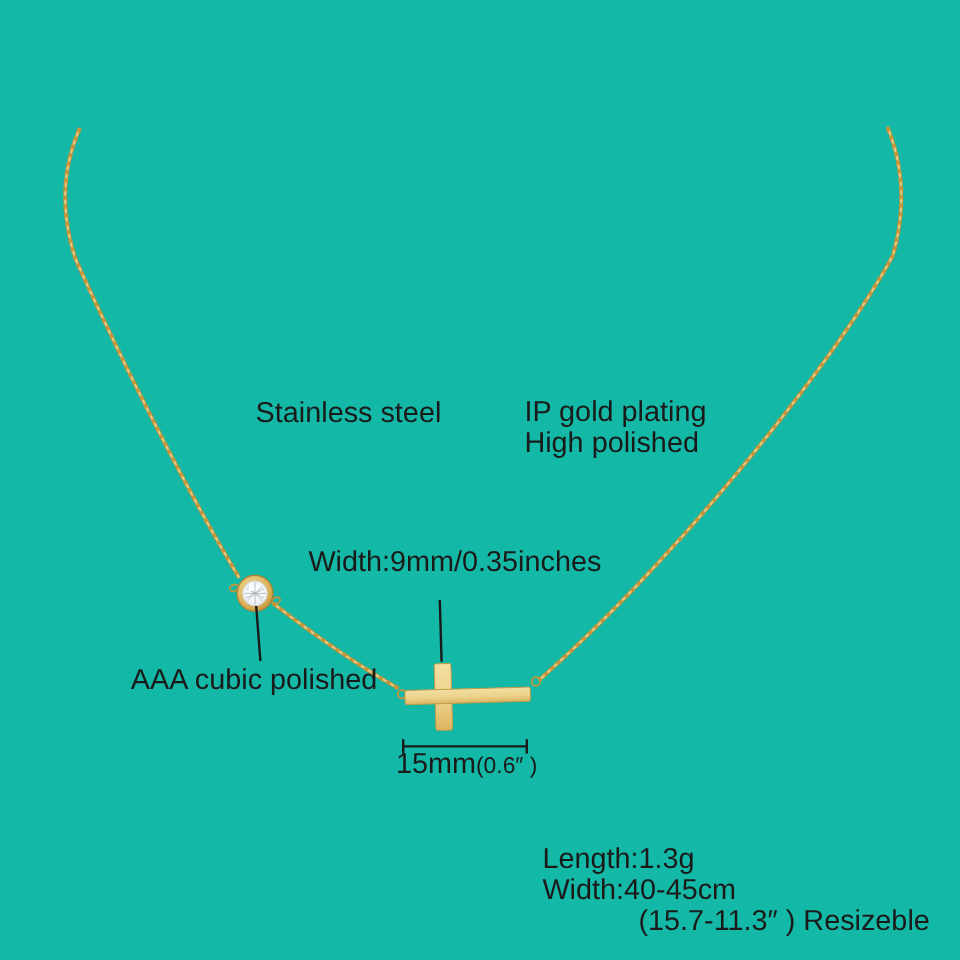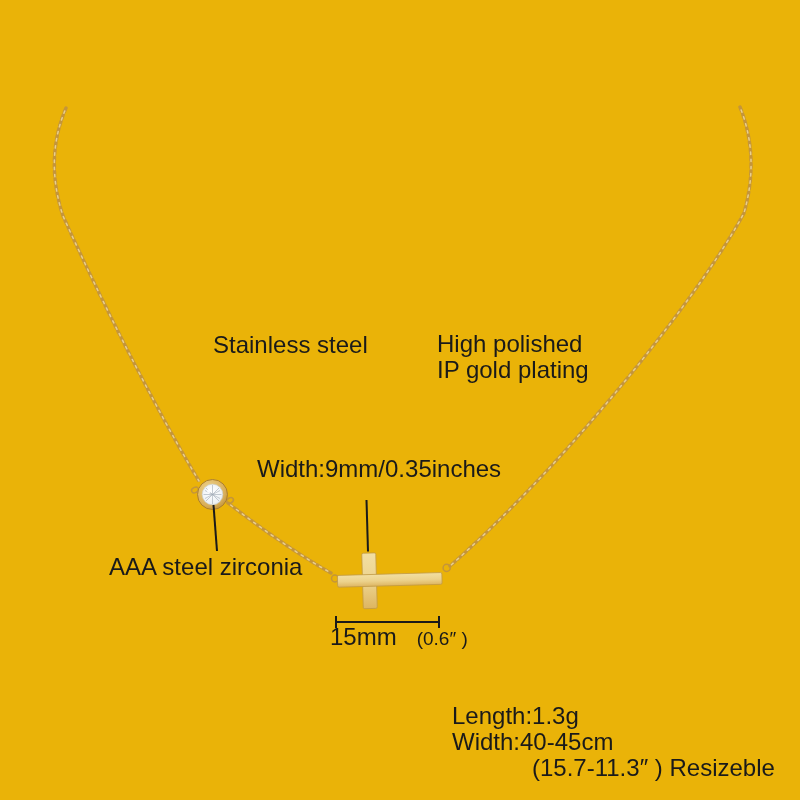--- a/index.html
+++ b/index.html
@@ -1,31 +1,31 @@
 <!DOCTYPE html>
 <html><head>
 <meta charset="utf-8">
 <style>
   html, body { margin: 0; padding: 0; background: #ffffff; }
   .canvas {
     position: relative;
     width: 800px;
     height: 800px;
-    background: #eab308;
+    background: #14b8a6;
     overflow: hidden;
     font-family: "Liberation Sans", sans-serif;
   }
   .art { position: absolute; left: 0; top: 0; }
   .label {
     position: absolute;
     font: 24px/26px "Liberation Sans", sans-serif;
     color: #1a1a1a;
     white-space: nowrap;
   }
-  .label .small { font-size: 19px; margin-left: 20px; }
+  .label .small { font-size: 19px; }
   .chain-base {
     fill: none;
     stroke: #c4953a;
     stroke-width: 3.4;
     stroke-dasharray: 4.4 2.8;
     stroke-linecap: round;
   }
   .chain-lite {
     fill: none;
     stroke: #e9cf8e;
@@ -107,27 +107,27 @@
         <line class="ann" x1="336" y1="622" x2="439" y2="622"></line>
         <line class="ann" x1="336" y1="616" x2="336" y2="628"></line>
         <line class="ann" x1="439" y1="616" x2="439" y2="628"></line>
       </g>
     </g>
   </svg>
 
   <div class="label" style="left:213px; top:332px;">Stainless steel</div>
 
   <div class="label" style="left:437px; top:331px;">
+    <span style="display:block">IP gold plating</span>
     <span style="display:block">High polished</span>
-    <span style="display:block">IP gold plating</span>
   </div>
 
   <div class="label" style="left:257px; top:456px;">Width:9mm/0.35inches</div>
 
-  <div class="label" style="left:109px; top:554px;">AAA steel zirconia</div>
+  <div class="label" style="left:109px; top:554px;">AAA cubic polished</div>
 
   <div class="label" style="left:330px; top:624px;">
     <span>15mm</span><span class="small">(0.6″ )</span>
   </div>
 
   <div class="label" style="left:452px; top:703px;">Length:1.3g</div>
 
   <div class="label" style="left:452px; top:729px;">Width:40-45cm</div>
 
   <div class="label" style="left:532px; top:755px;">(15.7-11.3″ ) Resizeble</div>

